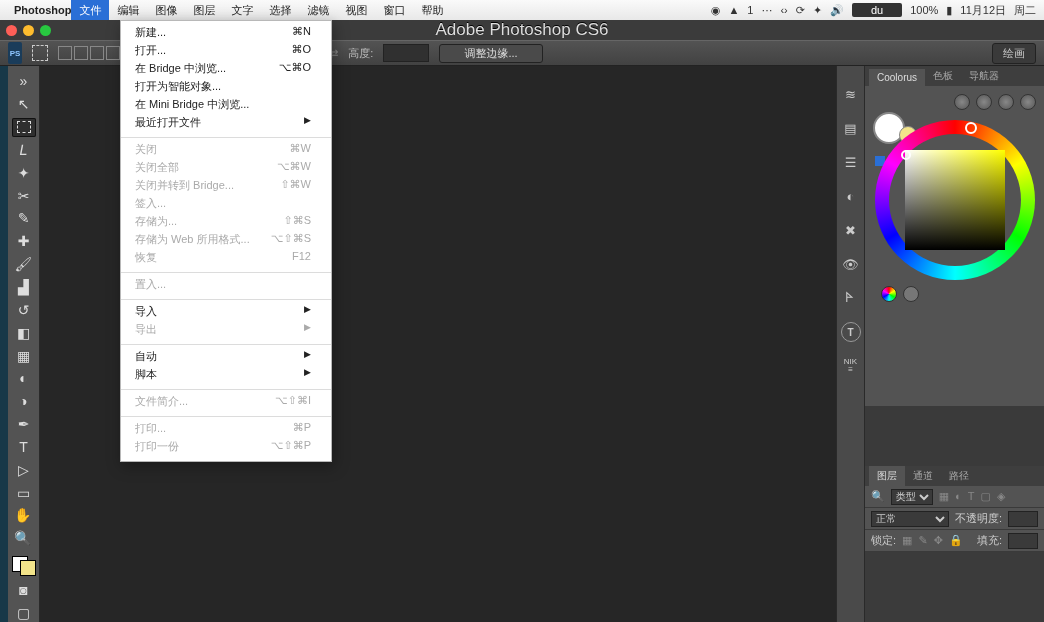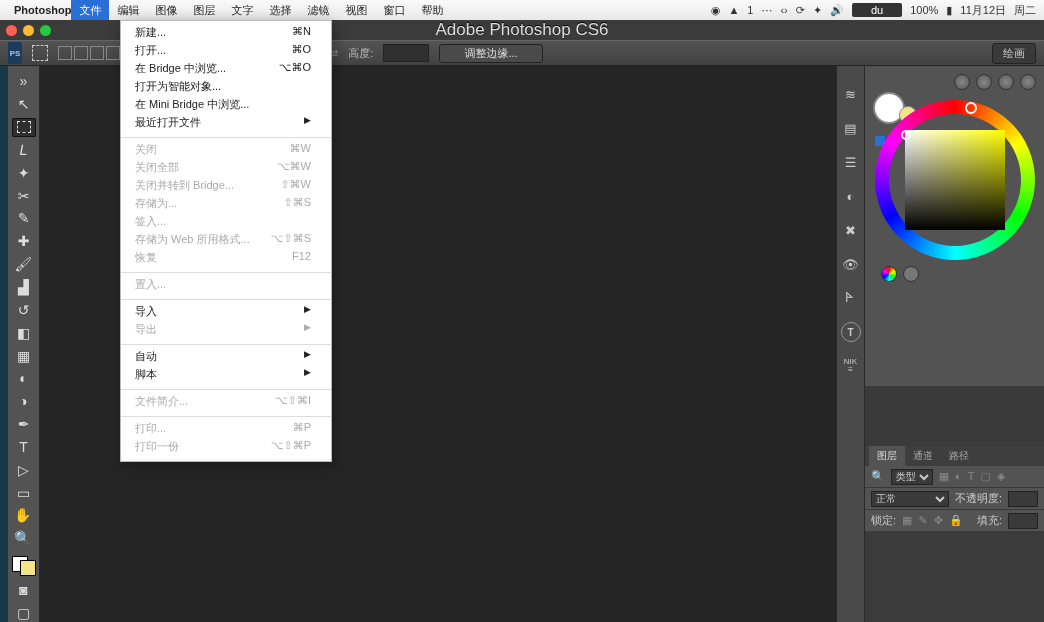--- a/index.html
+++ b/index.html
@@ -130,25 +130,25 @@
     </div>
     <div class="row disabled">
       <span>关闭全部</span>
       <span class="sc">⌥⌘W</span>
     </div>
     <div class="row disabled">
       <span>关闭并转到 Bridge...</span>
       <span class="sc">⇧⌘W</span>
     </div>
     <div class="row disabled">
+      <span>签入...</span>
+    </div>
+    <div class="row disabled">
       <span>存储为...</span>
       <span class="sc">⇧⌘S</span>
-    </div>
-    <div class="row disabled">
-      <span>签入...</span>
     </div>
     <div class="row disabled">
       <span>存储为 Web 所用格式...</span>
       <span class="sc">⌥⇧⌘S</span>
     </div>
     <div class="row disabled">
       <span>恢复</span>
       <span class="sc">F12</span>
     </div>
     <div class="sep"></div>
@@ -260,20 +260,25 @@
     <div class="ricon">☰</div>
     <div class="ricon">◐</div>
     <div class="ricon">✖</div>
     <div class="ricon">👁</div>
     <div class="ricon">𐊀</div>
     <div class="ricon circ">T</div>
     <div class="ricon" style="font-size:8px;line-height:8px;text-align:center">NIK<br>≡</div>
   </div>
 
   <div class="panels">
+    <div class="panel-tabs">
+      <div class="tab active">Coolorus</div>
+      <div class="tab">色板</div>
+      <div class="tab">导航器</div>
+    </div>
     <div class="color-panel">
       <div class="mini-circles">
           <span></span>
           <span></span>
           <span></span>
           <span></span>
         </div>
       <div class="big-swatch">
           <div class="a"></div>
           <div class="b"></div>

